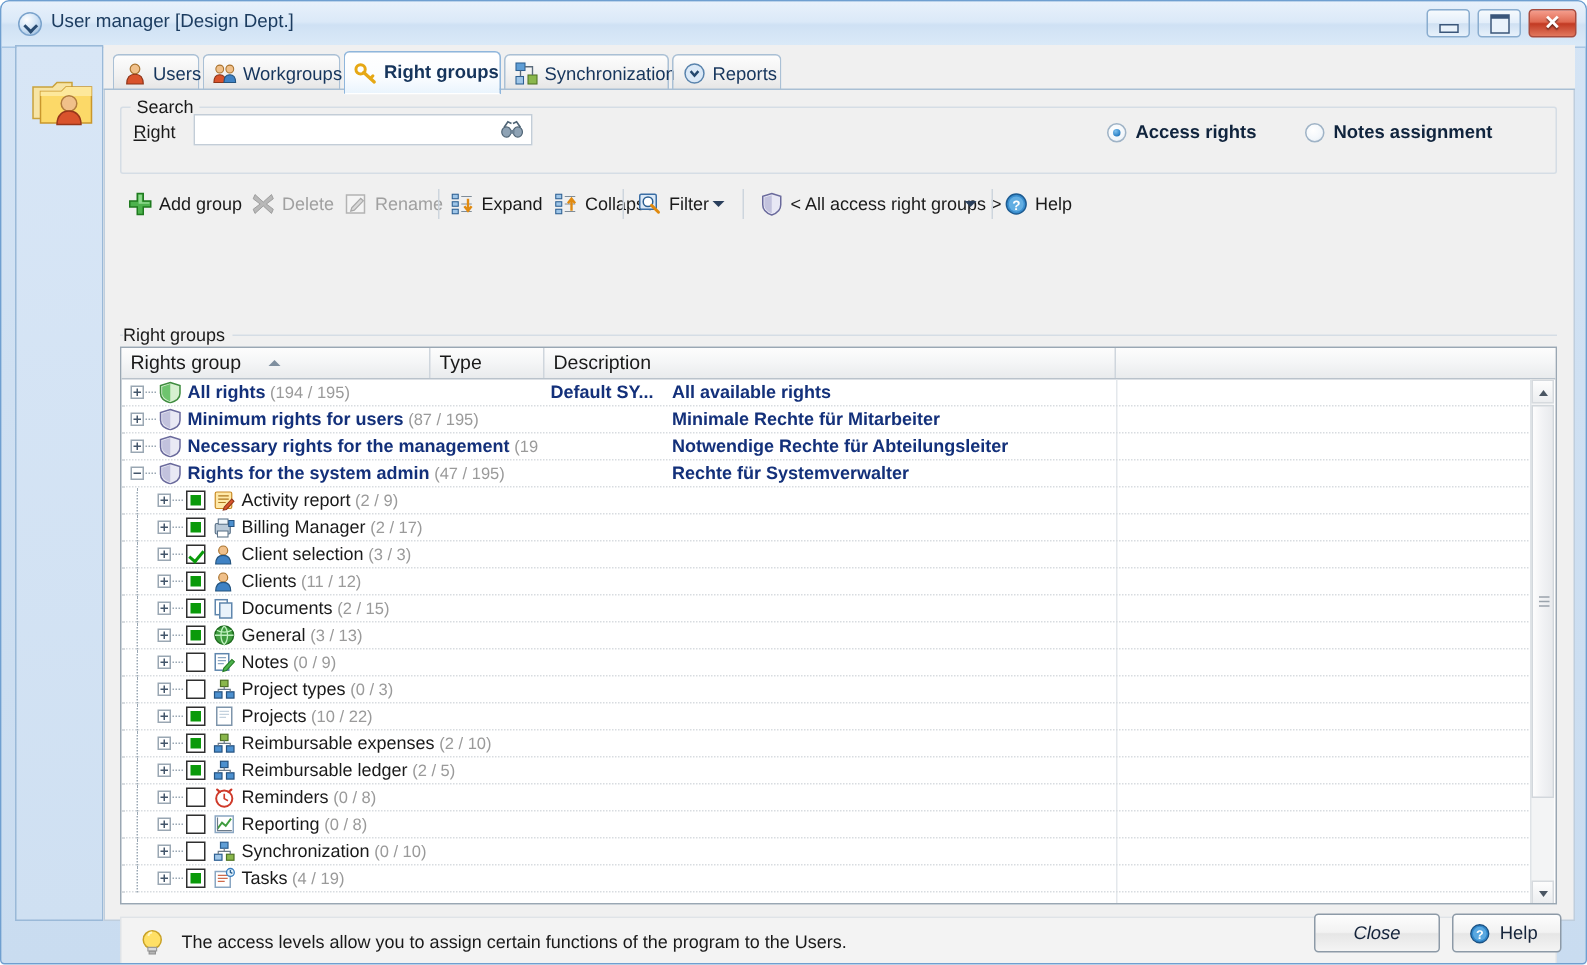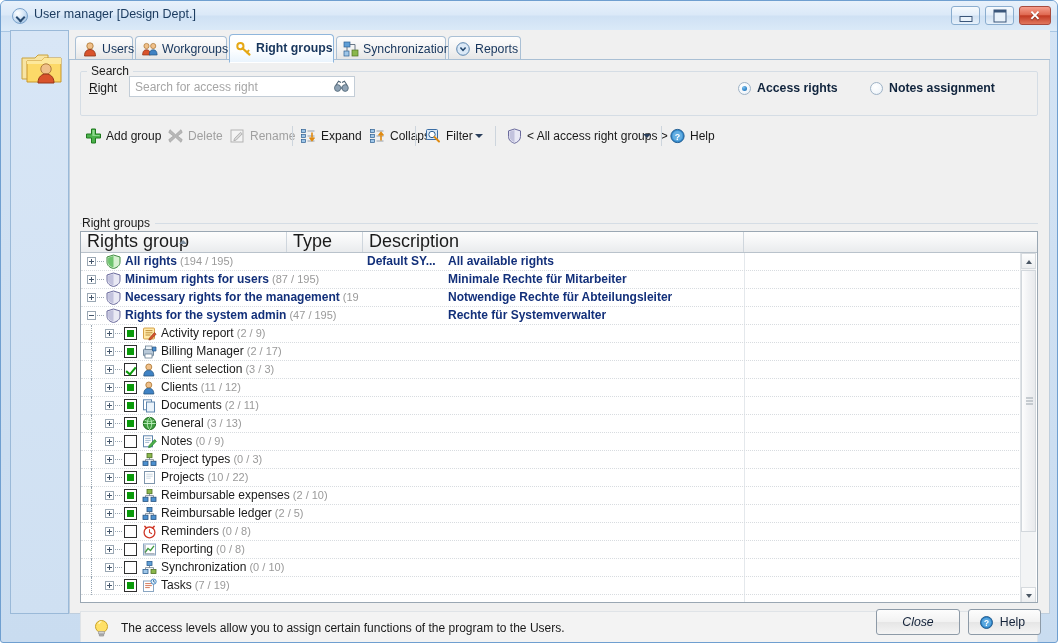--- a/index.html
+++ b/index.html
@@ -161,21 +161,21 @@
     box-sizing:border-box;border:1px solid #9aa7b3;background:#ffffff;overflow:hidden;
   }
   #gridhead{
     position:absolute;left:0;top:0;width:956px;height:20px;
     background:linear-gradient(to bottom,#fdfdfd 0%,#f4f5f6 50%,#e9ebed 100%);
     border-bottom:1px solid #b9c2cb;
   }
   .hcell{
     position:absolute;top:0;height:20px;line-height:19px;
     box-sizing:border-box;border-right:1px solid #cfd6dd;
-    padding-left:6px;font-size:18px;color:#1a1a1a;white-space:nowrap;cursor:default;
+    padding-left:6px;font-size:13px;color:#1a1a1a;white-space:nowrap;cursor:default;
   }
   .sortarr{
     position:absolute;top:8px;width:0;height:0;
     border-left:4px solid transparent;border-right:4px solid transparent;
     border-bottom:4px solid #7f8f9f;
   }
   #rowsclip{
     position:absolute;left:0;top:21px;width:940px;height:350px;overflow:hidden;
   }
   #vline{position:absolute;left:663px;top:21px;width:1px;height:350px;background:#e4e8ec;}
@@ -328,21 +328,20 @@
       </div>
     </div>
     <div id="tabline"></div>
 
     <div id="content">
 
       <div id="searchbox"></div>
       <div id="searchlegend">Search</div>
       <div id="lbl-right"><u>R</u><span>ight</span></div>
       <div id="searchfield">
-        <input id="search-input" type="text" placeholder="Search for access right" style="">
         <svg id="binoc" viewBox="0 0 15 13">
           <ellipse cx="3.6" cy="8" rx="3.1" ry="3.4" fill="#8fa3b5" stroke="#4f6475" stroke-width=".8"></ellipse>
           <ellipse cx="11.2" cy="8" rx="3.1" ry="3.4" fill="#8fa3b5" stroke="#4f6475" stroke-width=".8"></ellipse>
           <path d="M2 5 L4.6 1.2 L7 2.4 M13 5 L10.4 1.2 L8 2.4" fill="none" stroke="#4f6475" stroke-width="1.1"></path>
           <rect x="6" y="6.6" width="3" height="2.6" fill="#6d8294"></rect>
         </svg>
       </div>
       <div class="radio on" id="radio-access">
         <span class="dot"></span>
         <span>Access rights</span>
@@ -536,21 +535,21 @@
             </div>
             <div class="row chi" style="top: 144px;">
               <div class="vdots" style="left: 10px; top: 0px; height: 18px;"></div>
               <div class="exp plus" style="left: 24px;"></div>
               <div class="expdots" style="left: 34px;"></div>
               <div class="cb sq" style="left: 43px;"></div>
               <svg class="rico" viewBox="0 0 15 15" style="left: 61px;">
                 <rect x="1.5" y="1.8" width="8" height="10" fill="#ffffff" stroke="#5f86ad" stroke-width="1"></rect>
                 <rect x="4.5" y="4" width="8" height="10" fill="#eaf3fb" stroke="#5f86ad" stroke-width="1"></rect>
               </svg>
-              <div class="nm" style="left: 80px;">Documents<span class="cnt">  (2 / 11)</span></div>
+              <div class="nm" style="left: 80px;">Documents<span class="cnt">  (2 / 15)</span></div>
             </div>
             <div class="row chi" style="top: 162px;">
               <div class="vdots" style="left: 10px; top: 0px; height: 18px;"></div>
               <div class="exp plus" style="left: 24px;"></div>
               <div class="expdots" style="left: 34px;"></div>
               <div class="cb sq" style="left: 43px;"></div>
               <svg class="rico" viewBox="0 0 15 15" style="left: 61px;">
                 <circle cx="7.5" cy="7.5" r="6.2" fill="#3f9c3f" stroke="#1e6b1e" stroke-width="1"></circle>
                 <path d="M1.3 7.5 h12.4 M7.5 1.3 C4.6 4 4.6 11 7.5 13.7 C10.4 11 10.4 4 7.5 1.3" fill="none" stroke="#bff0bf" stroke-width=".9"></path>
                 <path d="M2.6 4.2 C5 5.8 10 5.8 12.4 4.2" fill="none" stroke="#bff0bf" stroke-width=".8"></path>
@@ -660,21 +659,21 @@
               <div class="vdots" style="left: 10px; top: 0px; height: 18px;"></div>
               <div class="exp plus" style="left: 24px;"></div>
               <div class="expdots" style="left: 34px;"></div>
               <div class="cb sq" style="left: 43px;"></div>
               <svg class="rico" viewBox="0 0 15 15" style="left: 61px;">
                 <rect x="1.5" y="3" width="10" height="10.5" fill="#ffffff" stroke="#8aa6c2" stroke-width="1"></rect>
                 <path d="M3.2 5.6 h6.6 M3.2 7.6 h6.6 M3.2 9.6 h4.6" stroke="#cf6a4a" stroke-width=".9"></path>
                 <circle cx="11.6" cy="3.6" r="2.6" fill="#dff0fb" stroke="#3a7fbf" stroke-width=".9"></circle>
                 <path d="M11.6 2 L11.6 3.6 L12.9 4.3" fill="none" stroke="#2a5f90" stroke-width=".9"></path>
               </svg>
-              <div class="nm" style="left: 80px;">Tasks<span class="cnt">  (7 / 19)</span></div>
+              <div class="nm" style="left: 80px;">Tasks<span class="cnt">  (4 / 19)</span></div>
             </div>
           </div>
 
         <div id="vsb">
           <div class="sbbtn" id="sb-up">
               <i></i>
             </div>
           <div id="sbthumb">
             <div id="sbgrip">
                 <span></span>

